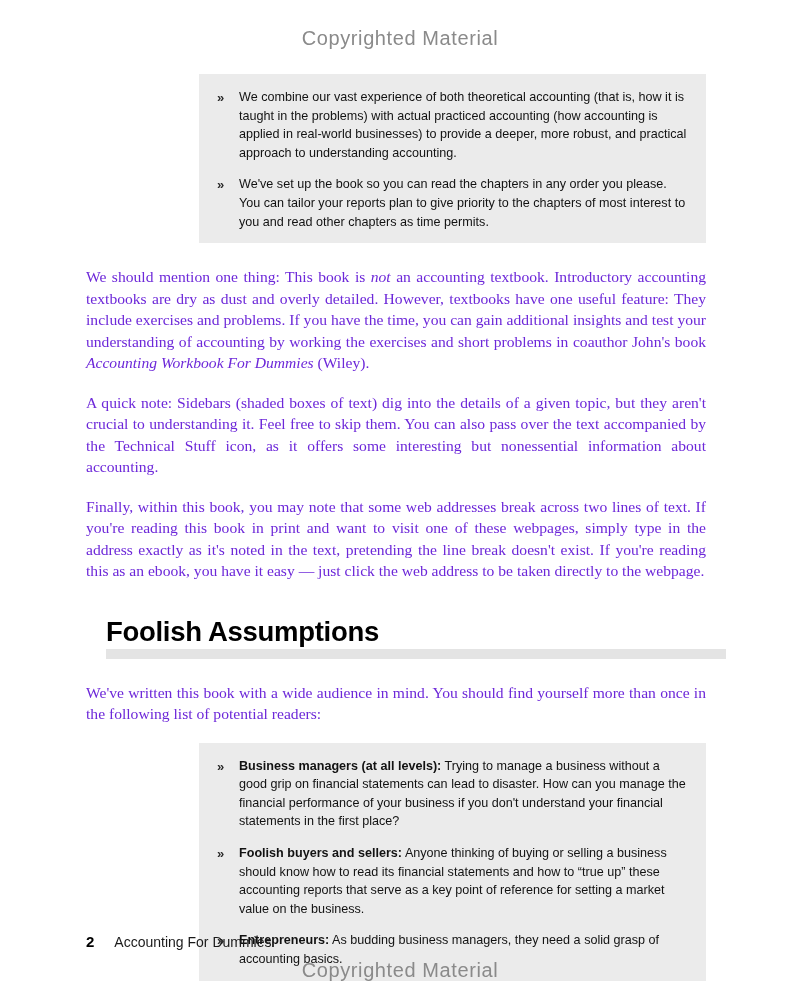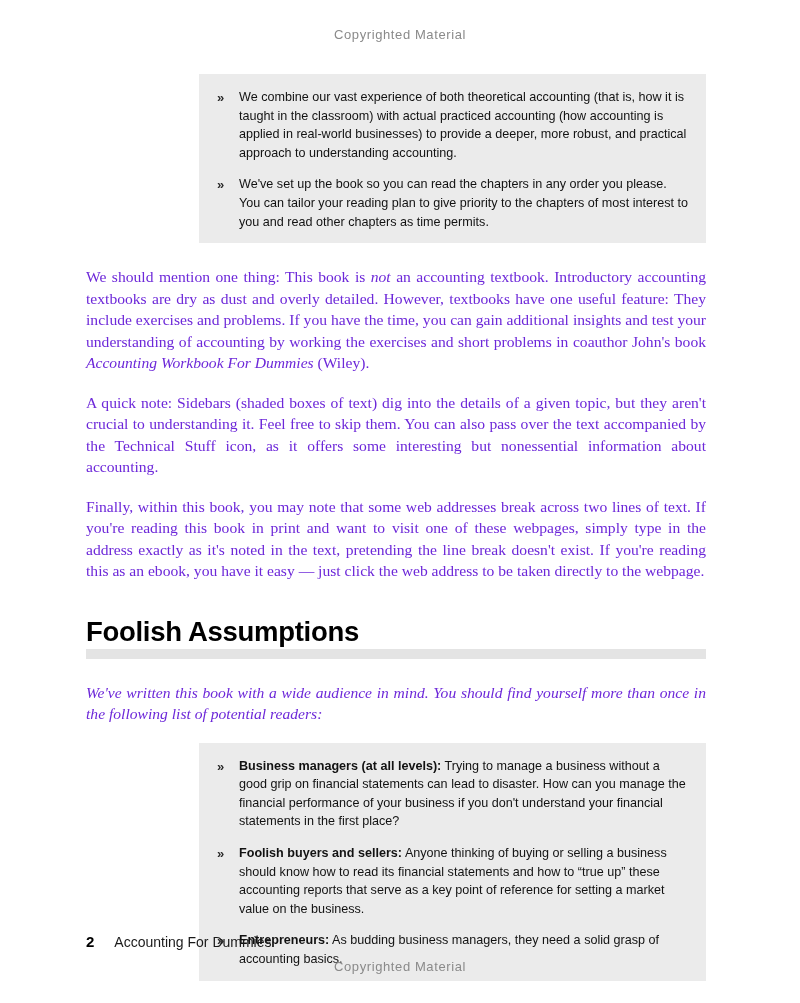--- a/index.html
+++ b/index.html
@@ -23,21 +23,21 @@
     box-sizing: border-box;
   }
 
   
   .watermark {
     position: absolute;
     left: 0;
     width: 800px;
     text-align: center;
     font-family: "Liberation Sans", sans-serif;
-    font-size: 13px;
+    font-size: 20px;
     letter-spacing: 0.6px;
     color: #8a8a8a;
   }
   .watermark-top { top: 27px; }
   .watermark-bottom { top: 959px; }
 
   
   .content {
     position: absolute;
     left: 86px;
@@ -101,20 +101,21 @@
   }
   .para.first-after-block { margin-top: 23px; }
   .para i { font-style: italic; }
 
   
   .section-heading-wrap {
     position: relative;
     margin-top: 34px;
     margin-bottom: 20px;
     height: 46px;
+    margin-left: 20px;
   }
   .heading-bar {
     position: absolute;
     left: 0;
     top: 33px;
     width: 620px;
     height: 10px;
     background: #e4e4e4;
   }
   .section-heading {
@@ -126,21 +127,20 @@
     letter-spacing: -0.3px;
     color: #000;
     margin: 0;
     padding: 0;
     display: inline-block;
     background: transparent;
   }
 
   .intro-para {
     margin-top: 12px;
-    font-style: italic;
   }
 
   
   .footer {
     position: absolute;
     left: 86px;
     top: 933px;
     display: flex;
     align-items: baseline;
   }
@@ -162,25 +162,25 @@
 
 <div class="page">
 
   <div class="watermark watermark-top">Copyrighted Material</div>
 
   <div class="content">
 
     <div class="bullet-block block-1">
       <div class="bullet-row">
         <span class="bullet-mark">»</span>
-        <span class="bullet-text">We combine our vast experience of both theoretical accounting (that is, how it is taught in the classroom) with actual practiced accounting (how accounting is applied in real-world businesses) to provide a deeper, more robust, and practical approach to understanding accounting.</span>
-      </div>
-      <div class="bullet-row">
-        <span class="bullet-mark">»</span>
-        <span class="bullet-text">We've set up the book so you can read the chapters in any order you please. You can tailor your reading plan to give priority to the chapters of most interest to you and read other chapters as time permits.</span>
+        <span class="bullet-text">We combine our vast experience of both theoretical accounting (that is, how it is taught in the problems) with actual practiced accounting (how accounting is applied in real-world businesses) to provide a deeper, more robust, and practical approach to understanding accounting.</span>
+      </div>
+      <div class="bullet-row">
+        <span class="bullet-mark">»</span>
+        <span class="bullet-text">We've set up the book so you can read the chapters in any order you please. You can tailor your reports plan to give priority to the chapters of most interest to you and read other chapters as time permits.</span>
       </div>
     </div>
 
     <p class="para first-after-block"><span>We should mention one thing: This book is </span><i>not</i><span> an accounting textbook. Introductory accounting textbooks are dry as dust and overly detailed. However, textbooks have one useful feature: They include exercises and problems. If you have the time, you can gain additional insights and test your understanding of accounting by working the exercises and short problems in coauthor John's book </span><i>Accounting Workbook For Dummies</i><span> (Wiley).</span></p>
     <p class="para"><span>A quick note: Sidebars (shaded boxes of text) dig into the details of a given topic, but they aren't crucial to understanding it. Feel free to skip them. You can also pass over the text accompanied by the Technical Stuff icon, as it offers some interesting but nonessential information about accounting.</span></p>
     <p class="para"><span>Finally, within this book, you may note that some web addresses break across two lines of text. If you're reading this book in print and want to visit one of these webpages, simply type in the address exactly as it's noted in the text, pretending the line break doesn't exist. If you're reading this as an ebook, you have it easy — just click the web address to be taken directly to the webpage.</span></p>
 
     <div class="section-heading-wrap">
       <div class="heading-bar"></div>
       <h2 class="section-heading">Foolish Assumptions</h2>

